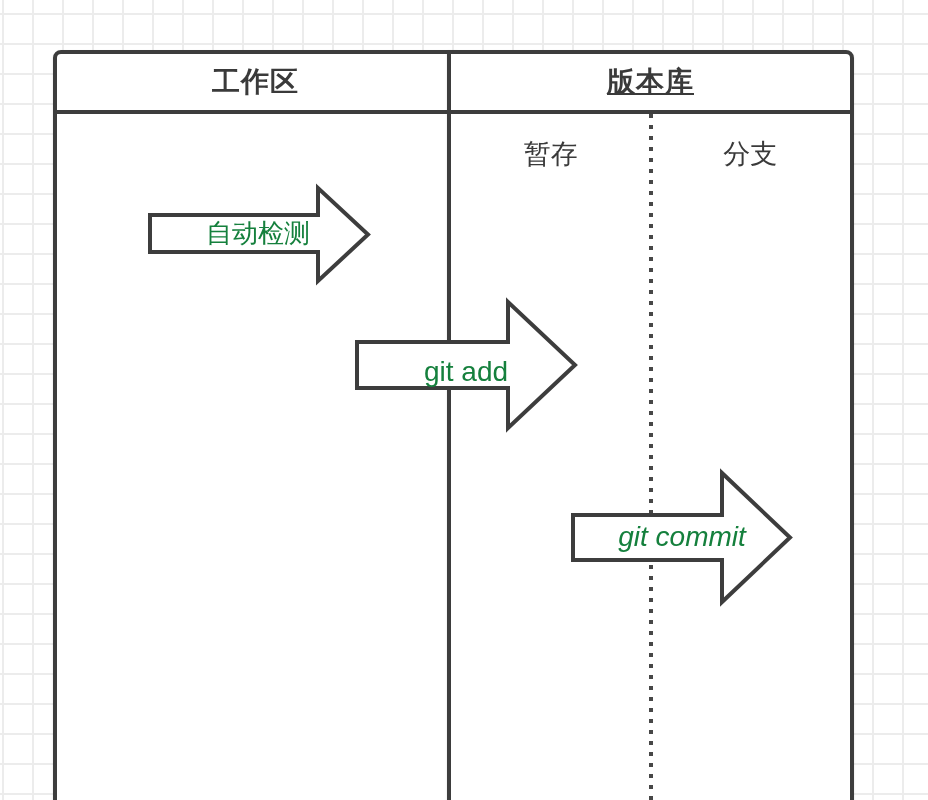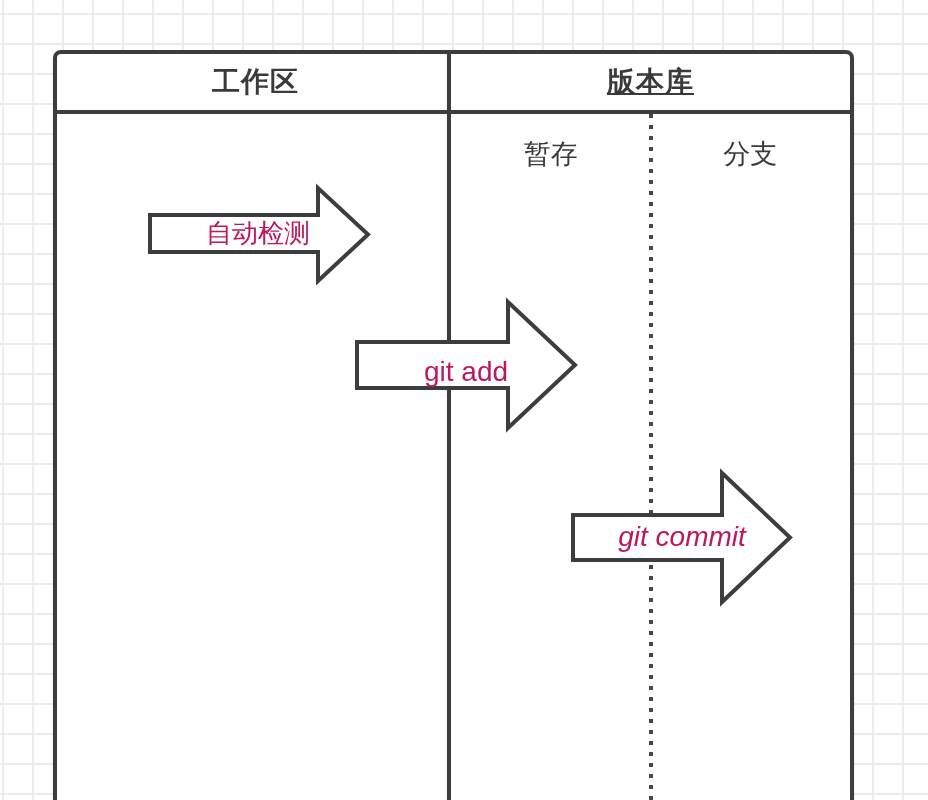--- a/index.html
+++ b/index.html
@@ -63,21 +63,21 @@
     position: absolute; left: 0; top: 0;
     width: 928px; height: 800px;
     z-index: 2;
     pointer-events: none;
   }
   .arrow-label {
     position: absolute;
     transform: translate(-50%, -50%);
     z-index: 3;
     white-space: nowrap;
-    color: #be185d;
+    color: #15803d;
   }
   .arrow-label.cn { font-size: 26px; }
   .arrow-label.en { font-size: 28px; }
 </style>
 </head>
 <body>
 
 <div class="grid-bg"></div>
 
 <div class="panel left">

